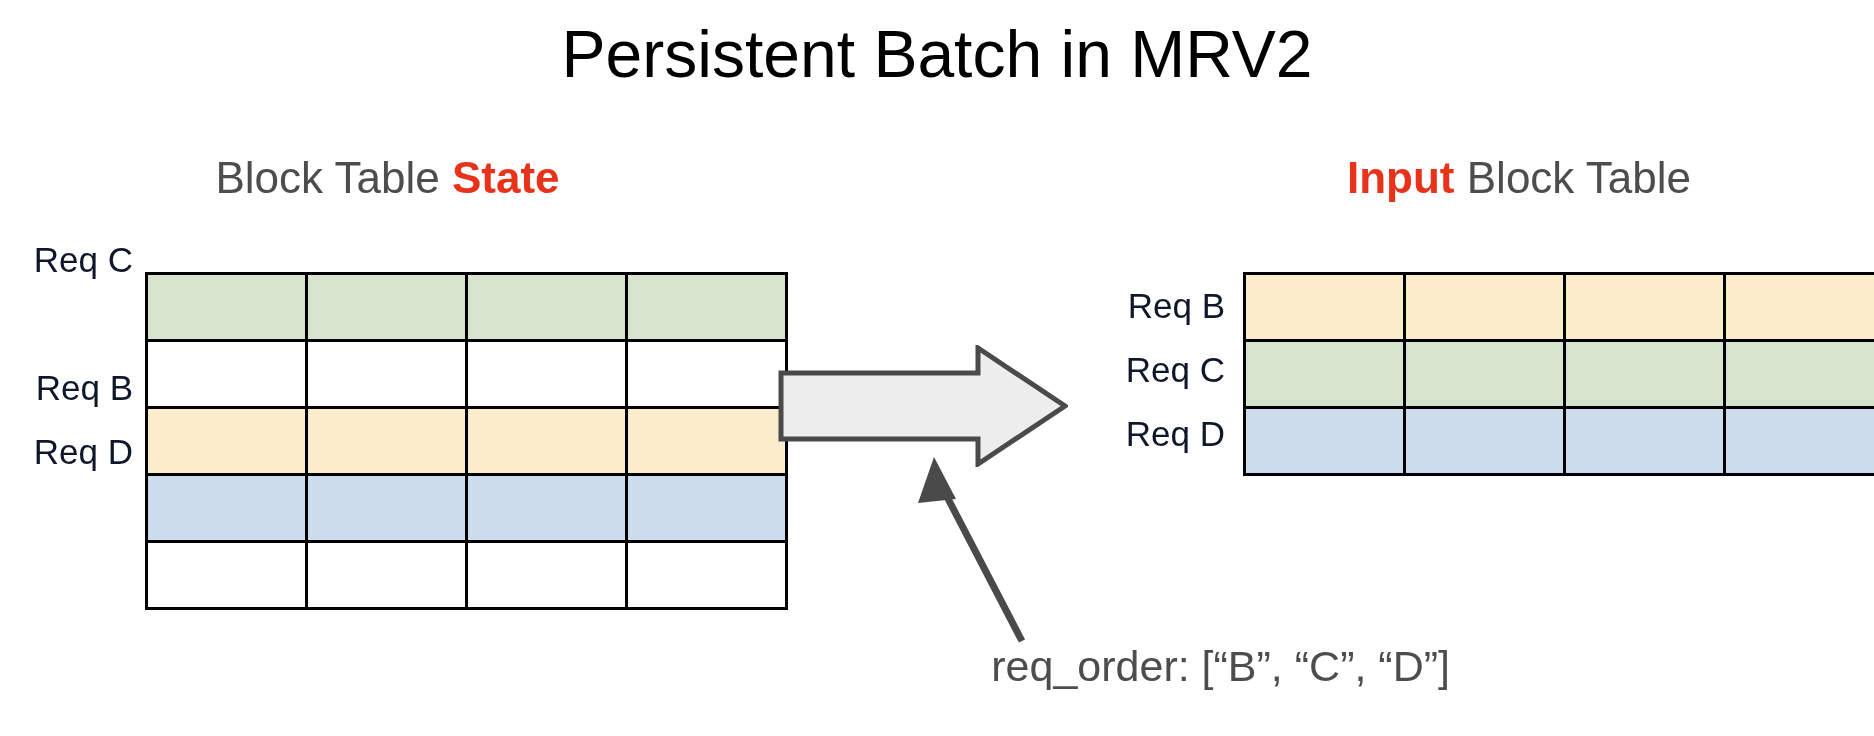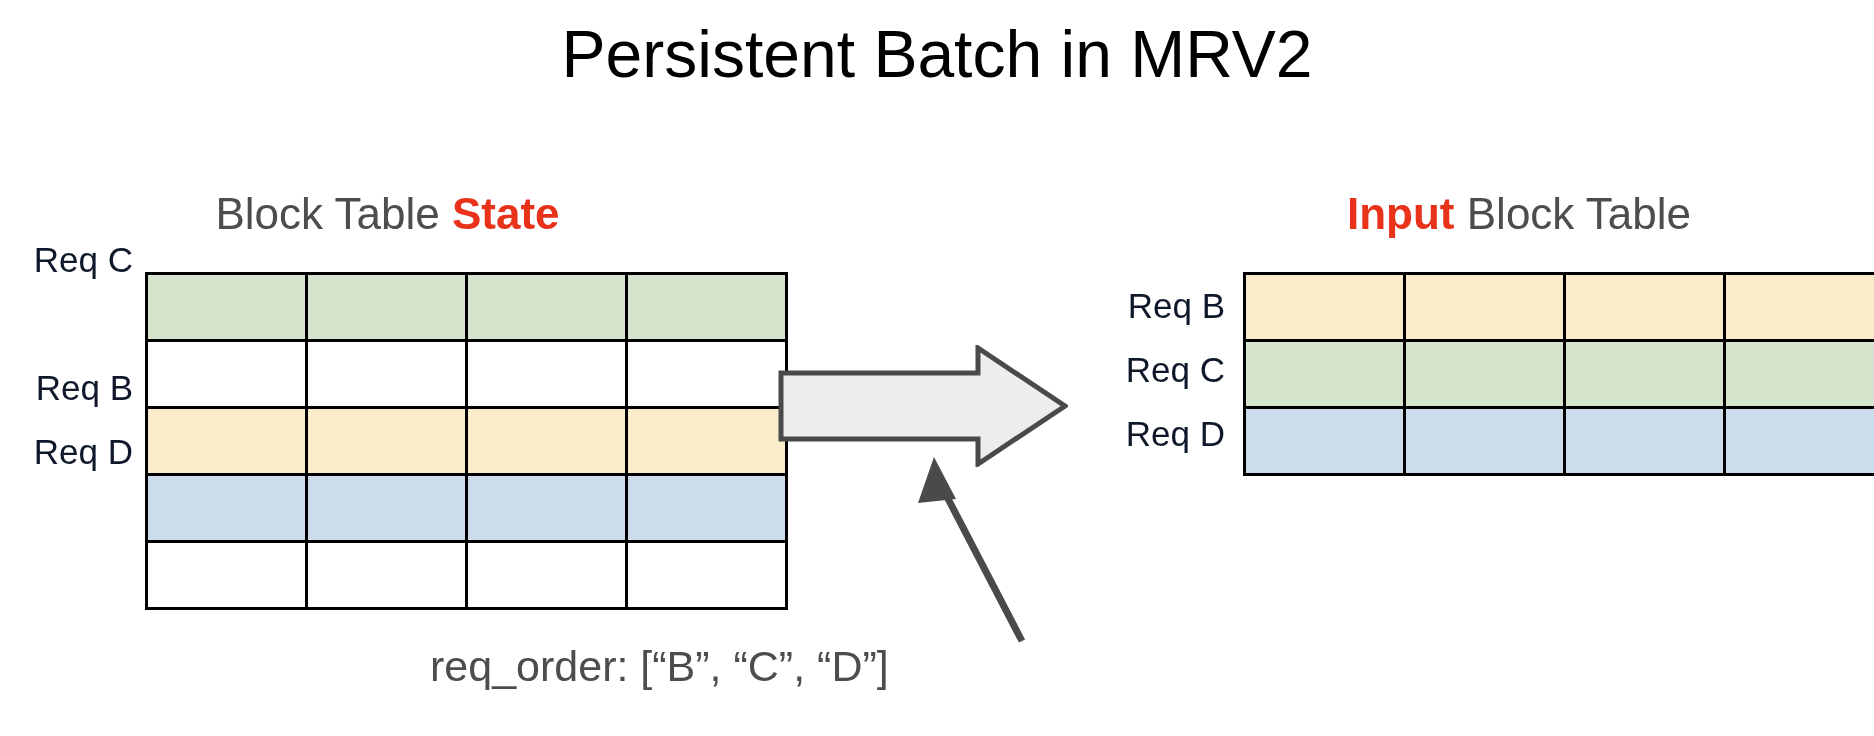--- a/index.html
+++ b/index.html
@@ -32,21 +32,20 @@
     white-space: nowrap;
   }
 
   
   .heading {
     position: absolute;
     font-size: 44px;
     line-height: 56px;
     color: #4d4d4d;
     white-space: nowrap;
-    margin-top: 36px;
   }
   .heading .accent {
     color: #e8321a;
     font-weight: bold;
   }
   #heading-left  { left: 0px;   top: 150px; width: 775px;  text-align: center; }
   #heading-right { left: 1112px; top: 150px; width: 814px; text-align: center; }
 
   
   .block-table {
@@ -117,21 +116,21 @@
     left: 900px;
     top: 455px;
     width: 160px;
     height: 190px;
   }
   #req-order-caption {
     position: absolute;
     left: 430px;
     top: 638px;
     width: 1020px;
-    text-align: left;
+    text-align: right;
     font-size: 43px;
     line-height: 56px;
     color: #4d4d4d;
     white-space: nowrap;
   }
 </style>
 </head>
 <body>
 
 <div id="canvas">

